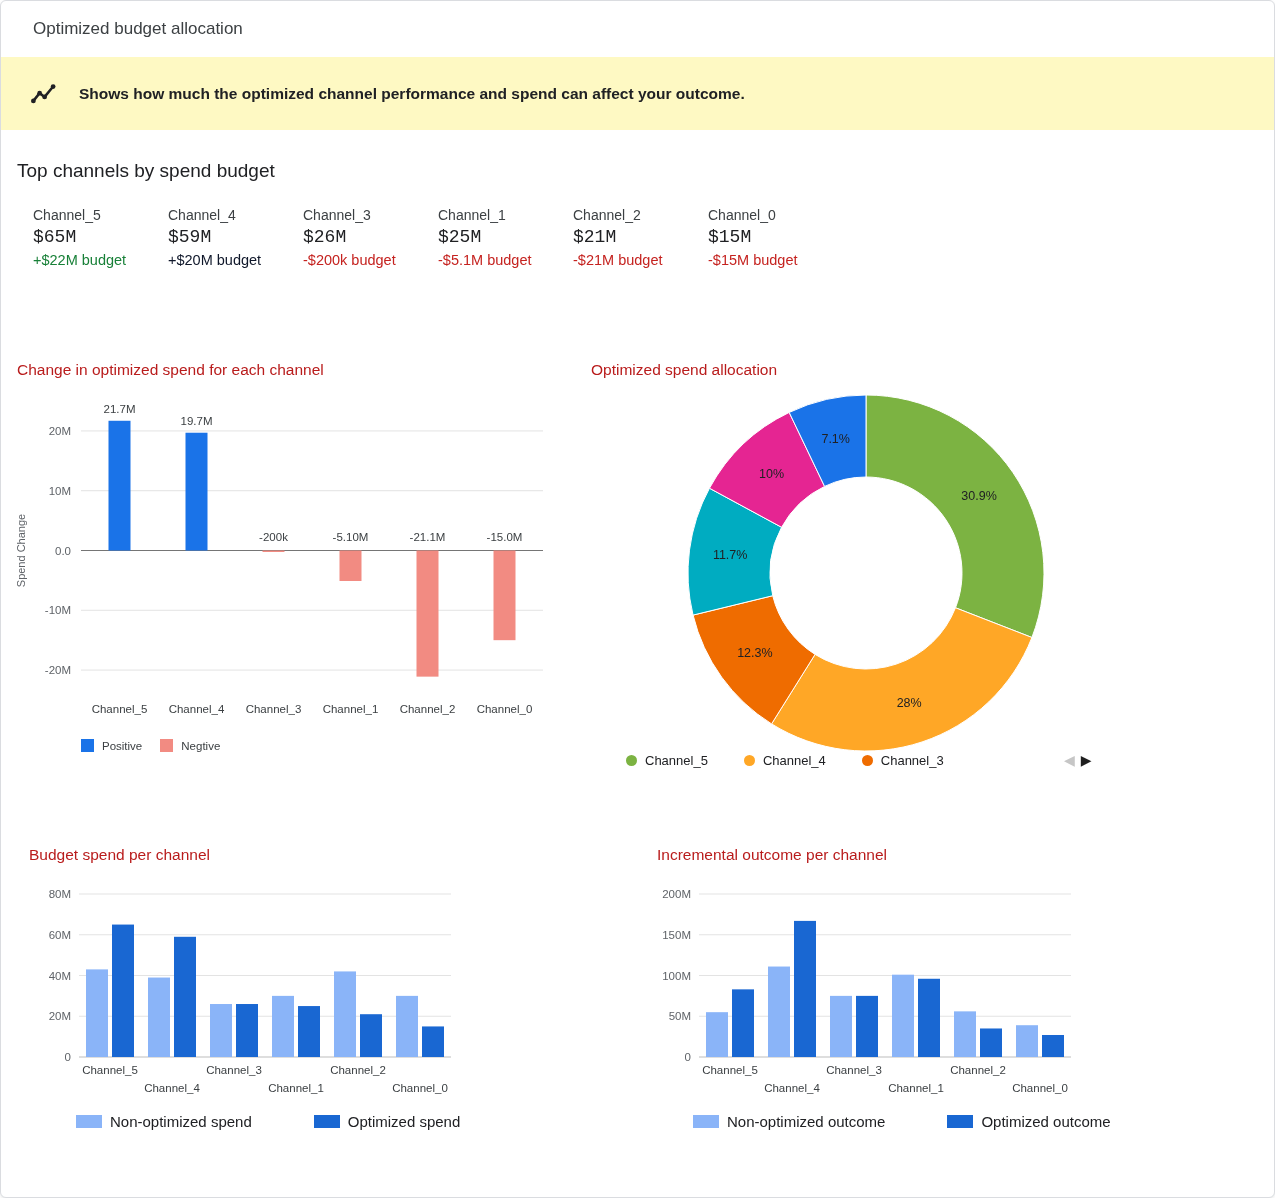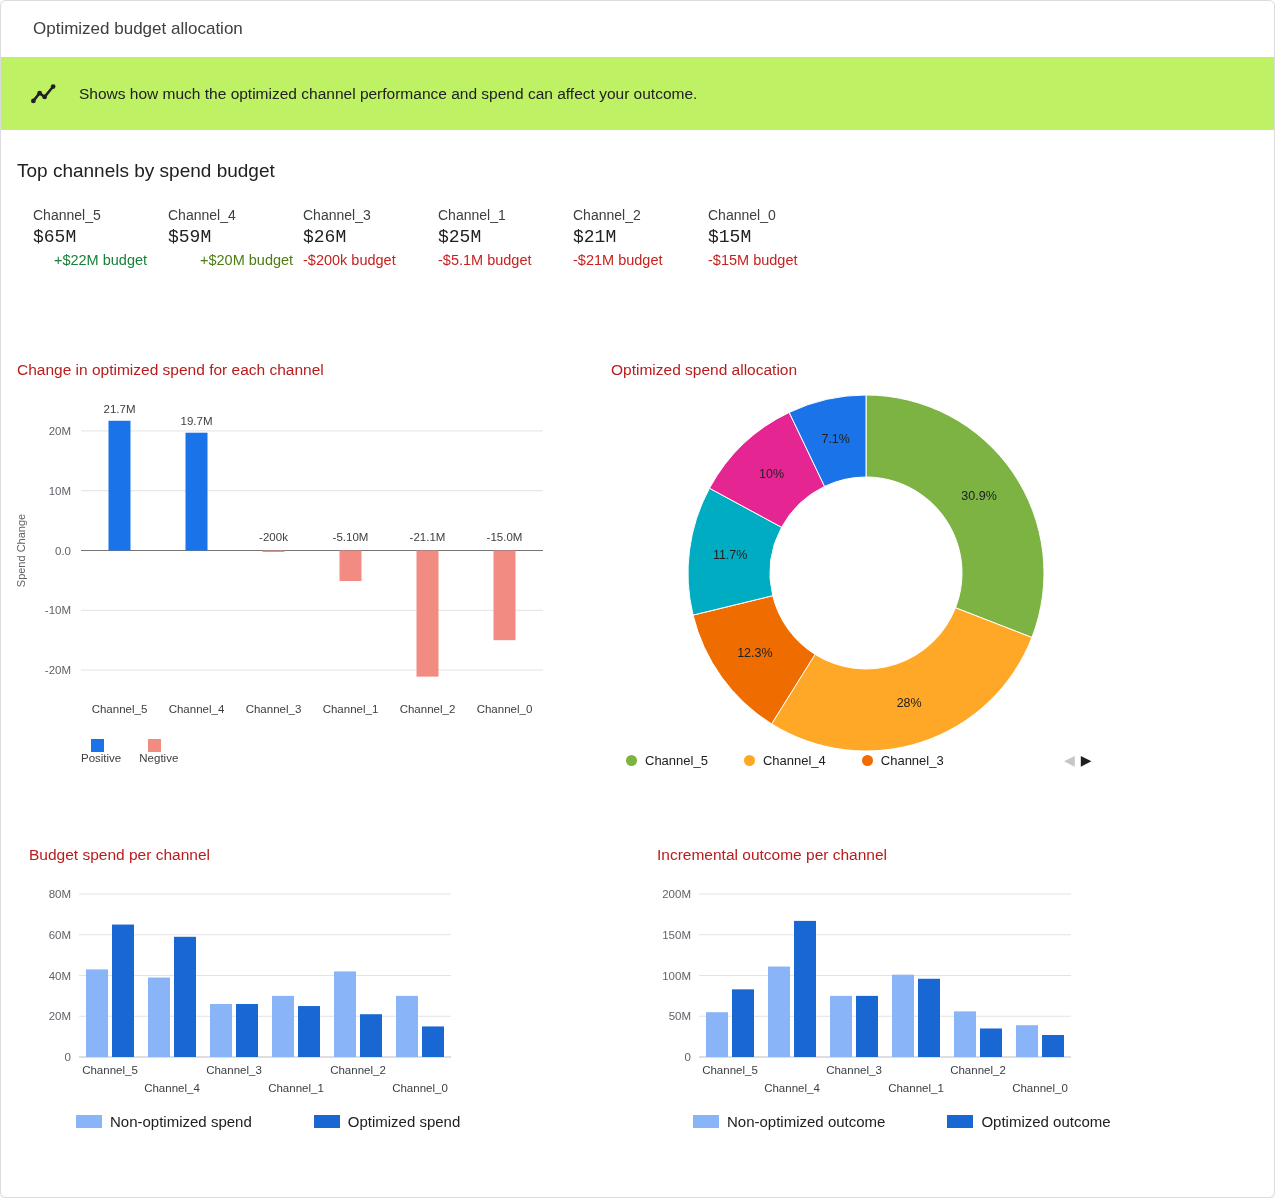--- a/index.html
+++ b/index.html
@@ -32,65 +32,65 @@
   .abs { position:absolute; }
   svg text { font-family:"Liberation Sans", sans-serif; }
 
   .legend { position:absolute; display:flex; align-items:center; }
   .legend-item { display:flex; align-items:center; }
   .legend-label { color:#202124; }
   .swatch { display:inline-block; margin-right:8px; flex:none; }
   .swatch.square { width:13px; height:13px; }
   .swatch.rect   { width:26px; height:13px; }
   .swatch.dot    { width:11px; height:11px; border-radius:50%; }
-  .legend-sm .legend-item { margin-right:18px;flex-direction:column; }
+  .legend-sm .legend-item { margin-right:18px; }
   .legend-sm .legend-label { font-size:11.5px; color:#3c4043; }
   .legend-md .legend-item { margin-right:36px; }
   .legend-md .legend-label { font-size:13px; }
   .legend-lg .legend-item { margin-right:62px; }
   .legend-lg .legend-label { font-size:15px; }
 
   .donut-nav { position:absolute; left:1063px; top:751px; display:flex; gap:6px;
                align-items:center; font-size:14px; user-select:none; }
   .nav-prev { color:#c6c6c6; cursor:pointer; }
   .nav-next { color:#1f1f1f; cursor:pointer; }
 </style>
 </head>
 <body>
 
 <div class="page">
 
   <header class="titlebar">
     <span>Optimized budget allocation</span>
   </header>
 
-  <div class="banner" id="banner" style="background: #bef264;">
+  <div class="banner" id="banner" style="background: #fef9c3; font-weight: bold;">
     <span class="banner-icon">
       <svg width="30" height="30" viewBox="0 0 24 24" aria-hidden="true">
         <path d="M3.5 17.5l5-6.2 4 3 6.8-8.3" fill="none" stroke="#202124" stroke-width="2" stroke-linecap="round" stroke-linejoin="round"></path>
         <circle cx="3.5" cy="17.5" r="1.9" fill="#202124"></circle>
         <circle cx="8.5" cy="11.3" r="1.9" fill="#202124"></circle>
         <circle cx="12.5" cy="14.3" r="1.9" fill="#202124"></circle>
         <circle cx="19.3" cy="6" r="1.9" fill="#202124"></circle>
       </svg>
     </span>
     <span class="banner-text">Shows how much the optimized channel performance and spend can affect your outcome.</span>
   </div>
 
   <h2 class="section-title">Top channels by spend budget</h2>
   <div class="cards" id="cards">
       <div class="card">
         <div class="card-name">Channel_5</div>
         <div class="card-value">$65M</div>
-        <div class="card-delta" style="color: rgb(24, 128, 56); text-align: center;">+$22M budget</div>
+        <div class="card-delta" style="color: rgb(24, 128, 56);">+$22M budget</div>
       </div>
       <div class="card">
         <div class="card-name">Channel_4</div>
         <div class="card-value">$59M</div>
-        <div class="card-delta" style="color: #4d7c0f; margin-left: 32px;">+$20M budget</div>
+        <div class="card-delta" style="color: #0f172a;">+$20M budget</div>
       </div>
       <div class="card">
         <div class="card-name">Channel_3</div>
         <div class="card-value">$26M</div>
         <div class="card-delta" style="color: rgb(197, 34, 31);">-$200k budget</div>
       </div>
       <div class="card">
         <div class="card-name">Channel_1</div>
         <div class="card-value">$25M</div>
         <div class="card-delta" style="color: rgb(197, 34, 31);">-$5.1M budget</div>
@@ -143,21 +143,21 @@
       <span class="legend-item">
         <span class="swatch square" style="background: rgb(26, 115, 232);"></span>
         <span class="legend-label">Positive</span>
       </span>
       <span class="legend-item">
         <span class="swatch square" style="background: rgb(242, 139, 130);"></span>
         <span class="legend-label">Negtive</span>
       </span>
     </div>
 
-  <h3 class="chart-title" style="left:610px; top:360px;">Optimized spend allocation</h3>
+  <h3 class="chart-title" style="left:590px; top:360px;">Optimized spend allocation</h3>
   <svg id="chart-donut" class="abs" style="left:618px; top:385px;" width="494" height="375">
       <path d="M 247.00 9.00 A 178 178 0 0 1 412.91 251.49 L 336.48 221.78 A 96 96 0 0 0 247.00 91.00 Z" fill="#7cb342" stroke="#ffffff" stroke-width="1"></path>
       <text x="360.0675602409409" y="113.63898384094745" font-size="12.5" text-anchor="middle" fill="#202124">30.9%</text>
       <path d="M 412.91 251.49 A 178 178 0 0 1 152.57 337.89 L 196.07 268.38 A 96 96 0 0 0 336.48 221.78 Z" fill="#ffa726" stroke="#ffffff" stroke-width="1"></path>
       <text x="290.15315319277676" y="321.02617186367036" font-size="12.5" text-anchor="middle" fill="#202124">28%</text>
       <path d="M 152.57 337.89 A 178 178 0 0 1 74.05 229.10 L 153.72 209.70 A 96 96 0 0 0 196.07 268.38 Z" fill="#ef6c00" stroke="#ffffff" stroke-width="1"></path>
       <text x="135.91223742596486" y="271.1779833014949" font-size="12.5" text-anchor="middle" fill="#202124">12.3%</text>
       <path d="M 74.05 229.10 A 178 178 0 0 1 90.48 102.23 L 162.59 141.28 A 96 96 0 0 0 153.72 209.70 Z" fill="#00acc1" stroke="#ffffff" stroke-width="1"></path>
       <text x="111.13489976485289" y="173.40242806255853" font-size="12.5" text-anchor="middle" fill="#202124">11.7%</text>
       <path d="M 90.48 102.23 A 178 178 0 0 1 170.20 26.42 L 205.58 100.40 A 96 96 0 0 0 162.59 141.28 Z" fill="#e52592" stroke="#ffffff" stroke-width="1"></path>

